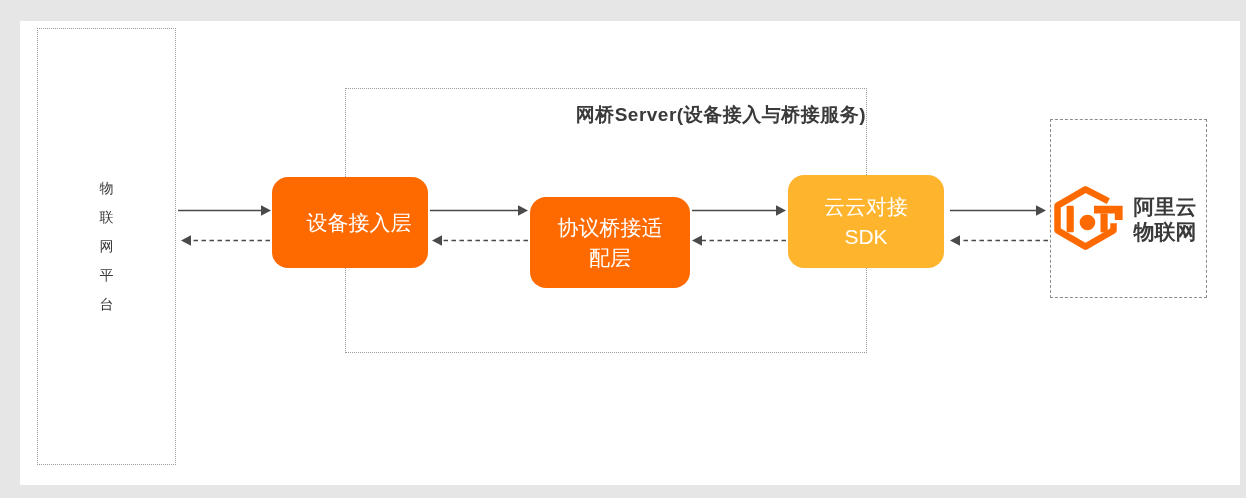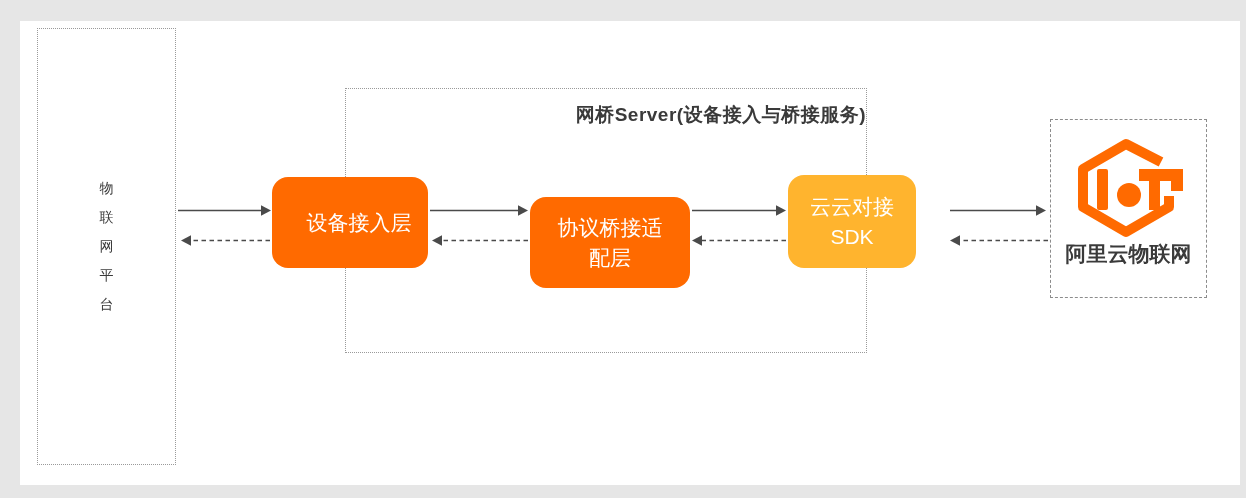--- a/index.html
+++ b/index.html
@@ -44,21 +44,21 @@
   }
   .server-title{
     position:absolute;left:0;top:13px;width:100%;
     text-align:right;
     font-size:19px;font-weight:600;letter-spacing:.5px;
     color:var(--text-dark);
   }
   .right-box{
     position:absolute;left:1050px;top:119px;width:157px;height:179px;
     border:1px dashed var(--dash-border);
-    display:flex;flex-direction:column;align-items:center;
+    display:flex;flex-direction:row;align-items:center;
     padding-top:18px;
     background:#fff;
   }
   .right-label{
     margin-top:3px;
     text-align:center;
     font-size:21px;line-height:25px;font-weight:700;
     color:var(--text-dark);
   }
   .right-label span{display:block;}
@@ -68,21 +68,21 @@
     border-radius:16px;
     display:flex;flex-direction:column;align-items:center;justify-content:center;
     color:#fff;
     font-size:21px;line-height:30px;
     text-align:center;
     z-index:3;
   }
   .node span{display:block;}
   .node-1{left:272px;top:177px;width:156px;height:91px;padding-left:18px;}
   .node-2{left:530px;top:177px;width:160px;height:91px;margin-top:20px;}
-  .node-3{left:788px;top:175px;width:128px;height:93px;}
+  .node-3{left:788px;top:175px;width:156px;height:93px;}
   
   .arrows{position:absolute;left:0;top:0;width:1246px;height:498px;z-index:2;pointer-events:none;}
   .arrows .line{stroke:var(--arrow);stroke-width:1.7px;fill:none;}
   .arrows .line.dashed{stroke-dasharray:4.5 3.5;}
   .arrows .head{fill:var(--arrow);stroke:none;}
   
   .logo{color:var(--brand);display:block;}
 </style>
 </head>
 <body>

